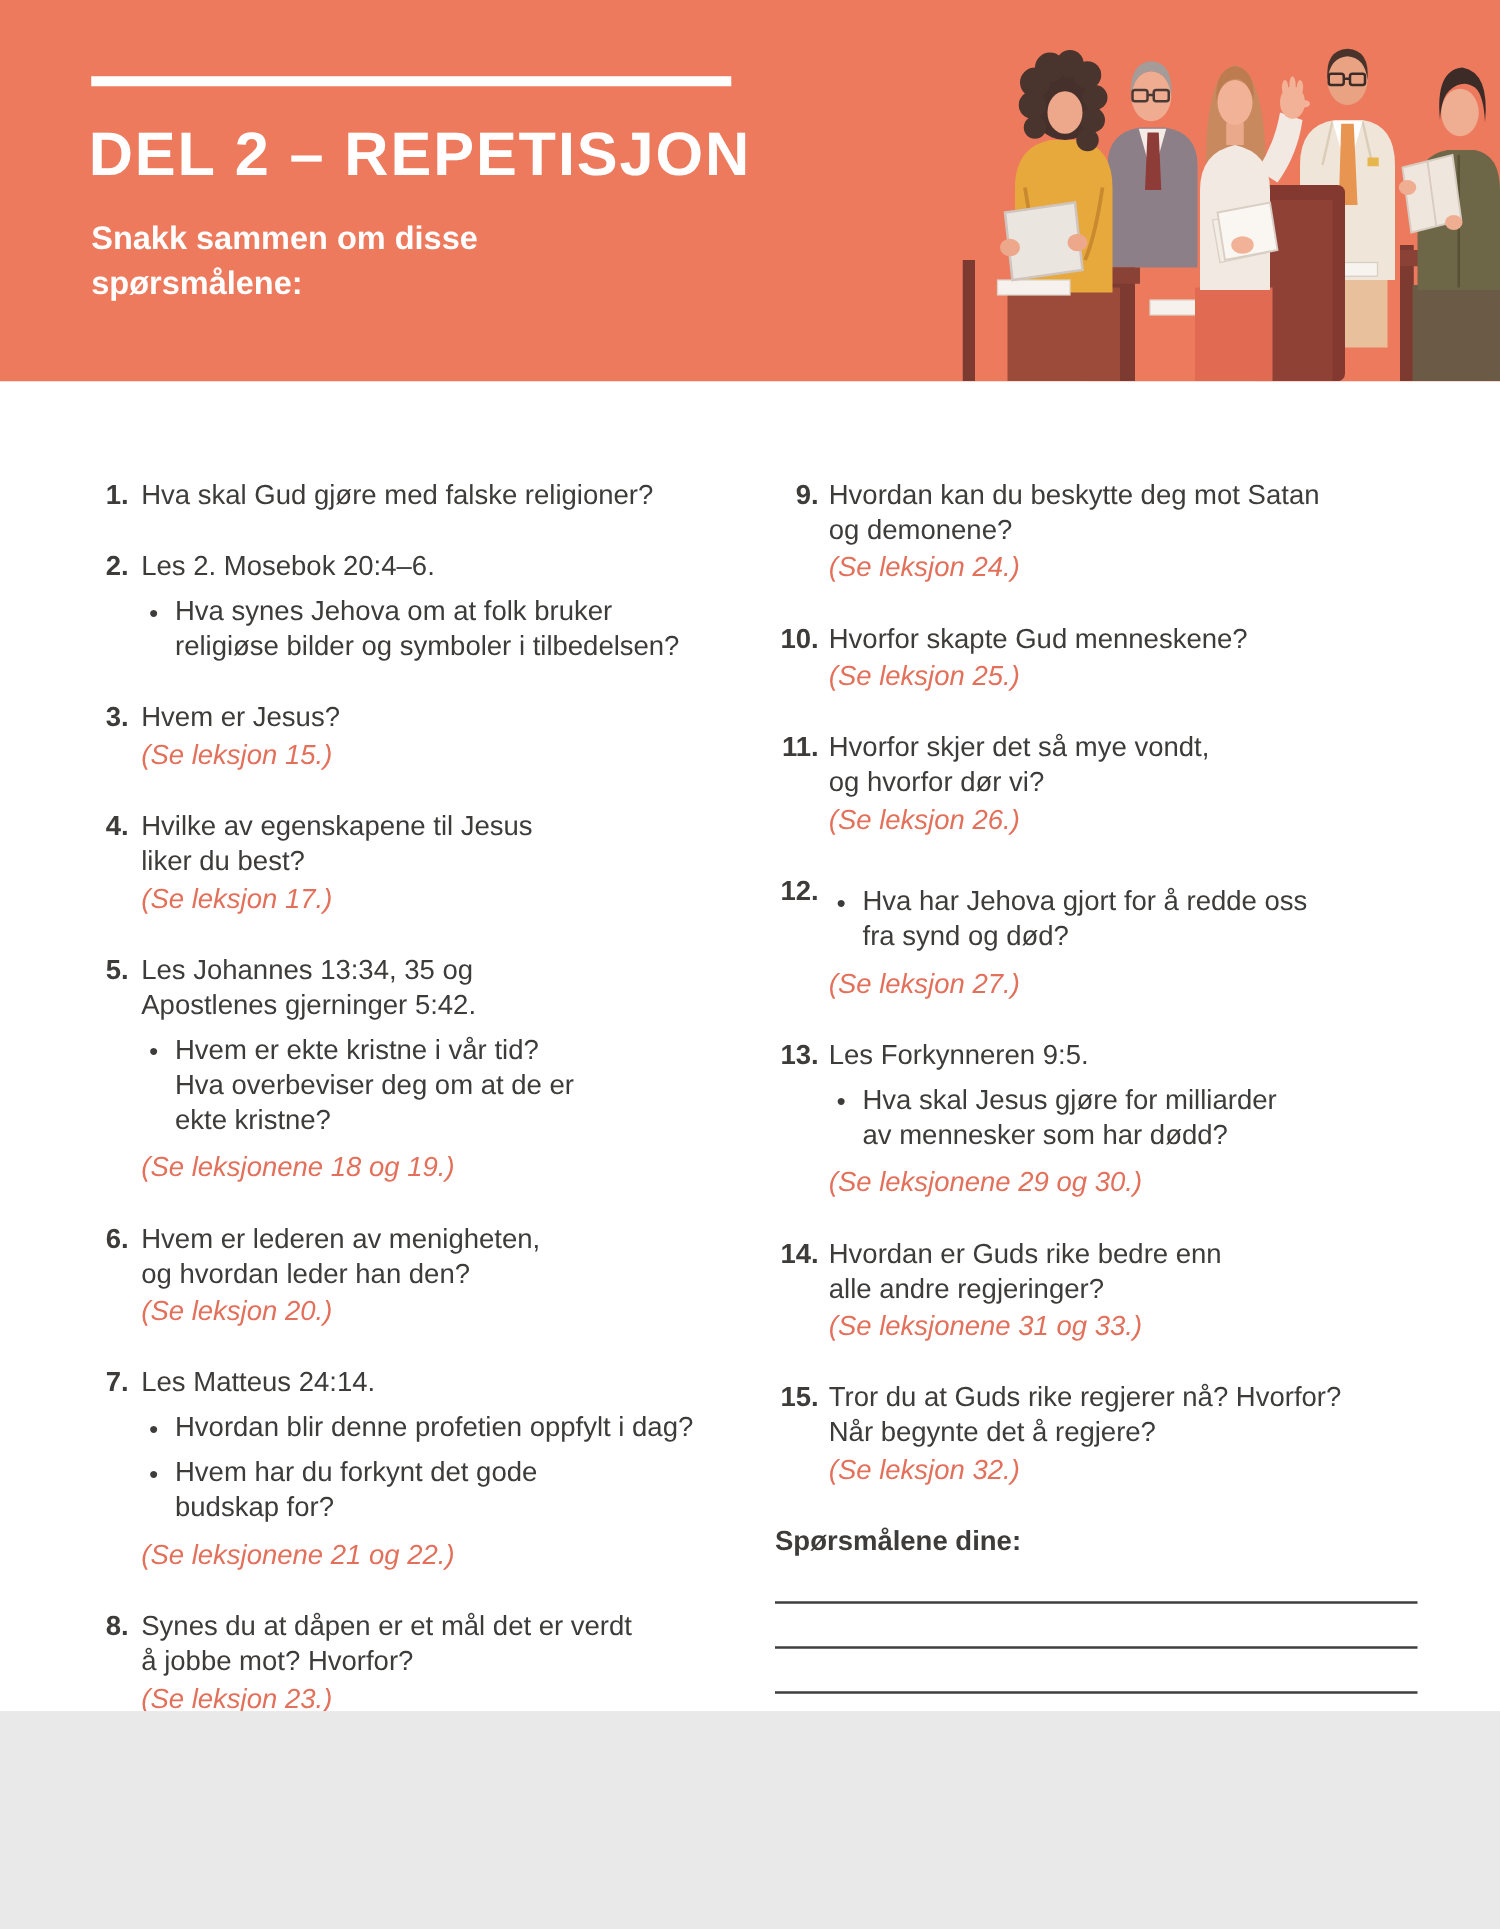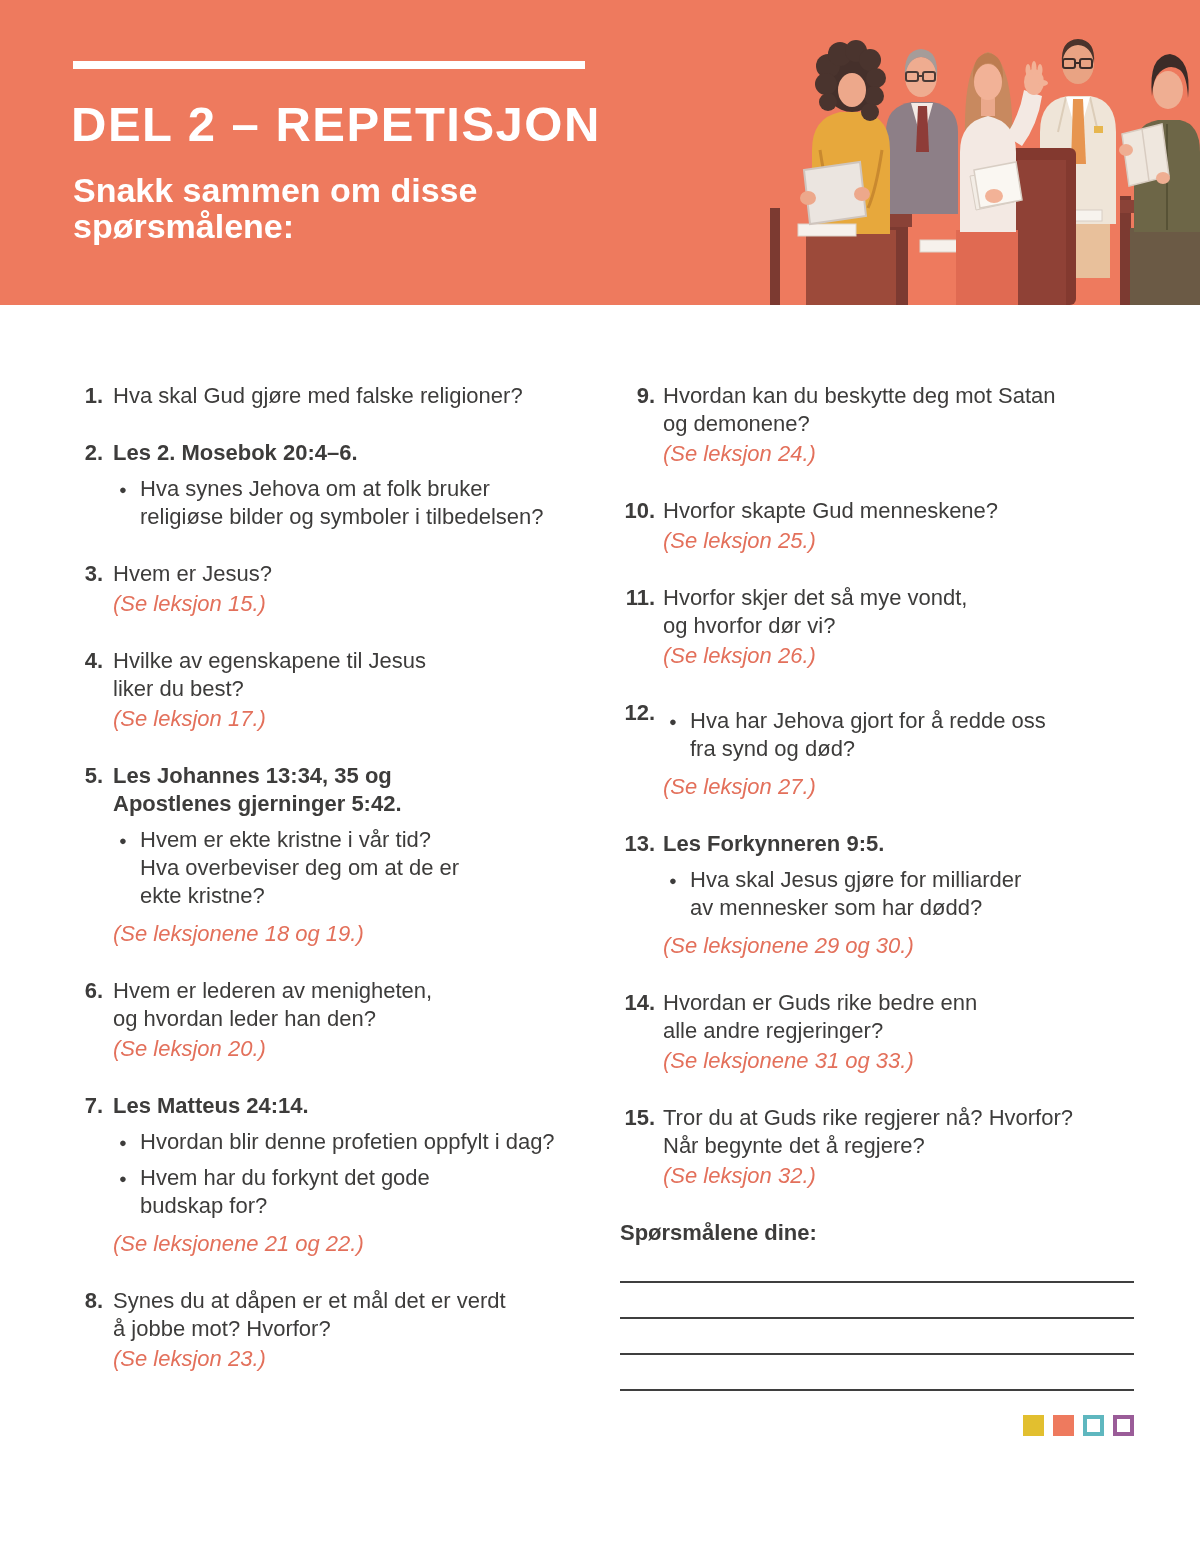--- a/index.html
+++ b/index.html
@@ -1,17 +1,17 @@
 <!DOCTYPE html>
 <html lang="no" style="--header-bg: #ee7a5e; --ref-text: #e3705b; --body-text: #3d3c3b; --line-color: #3f3f3f;"><head>
 <meta charset="utf-8">
 <style>
   html,body { margin:0; padding:0; background:#e9e9e9; }
   .page {
-    position:relative; width:1200px; height:1543px; margin:0 auto;
+    position:relative; width:1200px; height:1369px; margin:0 auto;
     background:#ffffff; overflow:hidden;
     font-family:"Liberation Sans", sans-serif;
     color:var(--body-text, #3d3c3b);
     font-size:22px; line-height:28px;
   }
 
   
   .header {
     position:relative; height:305px;
     background:var(--header-bg, #ee7a5e);
@@ -21,37 +21,37 @@
     position:absolute; left:73px; top:61px; width:512px; height:8px;
     background:#ffffff;
   }
   .header-title {
     position:absolute; left:71px; top:98px;
     font-size:49px; line-height:52px; font-weight:bold; color:#ffffff;
     letter-spacing:1.5px; white-space:nowrap;
   }
   .header-sub {
     position:absolute; left:73px; top:172px;
-    font-size:34px; line-height:36px; font-weight:bold; color:#ffffff;
+    font-size:26px; line-height:36px; font-weight:bold; color:#ffffff;
     white-space:pre-line;
   }
   .illu { position:absolute; right:0; top:0; width:430px; height:305px; display:block; }
 
   
   .main { display:flex; padding:77px 0 0 73px; }
   .col { box-sizing:border-box; }
   .col-left  { width:497px; }
   .col-right { width:514px; margin-left:50px; }
 
   .q { display:flex; margin-bottom:29px; }
   .q-num { flex:0 0 30px; text-align:right; font-weight:bold; margin-right:10px; }
   .col-right .q-num { flex-basis:35px; margin-right:8px; }
   .q-body { flex:1 1 auto; min-width:0; }
   .q-text { white-space:pre-line; }
-  .q-text.bold { font-weight:bold; }
+  .q-text.bold { font-weight:normal; }
   .bullets { margin-top:8px; }
   .bullet { position:relative; padding-left:27px; white-space:pre-line; margin-bottom:8px; }
   .bullet:last-child { margin-bottom:0; }
   .bullet::before {
     content:"●"; position:absolute; left:6px; top:1px; font-size:13px;
     color:var(--body-text, #3d3c3b);
   }
   .q-ref { margin-top:2px; font-style:italic; color:var(--ref-text, #e3705b); }
   .bullets + .q-ref { margin-top:10px; }
 

